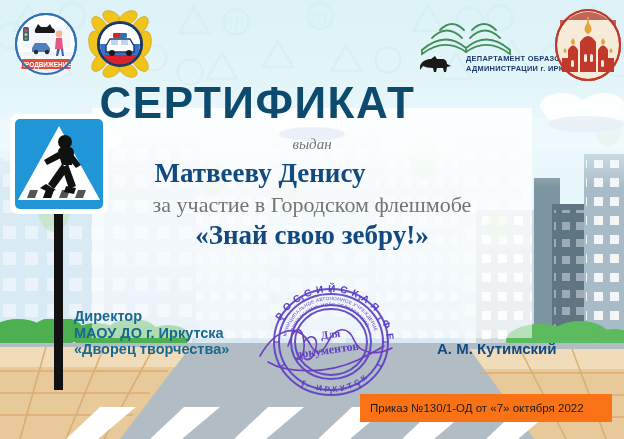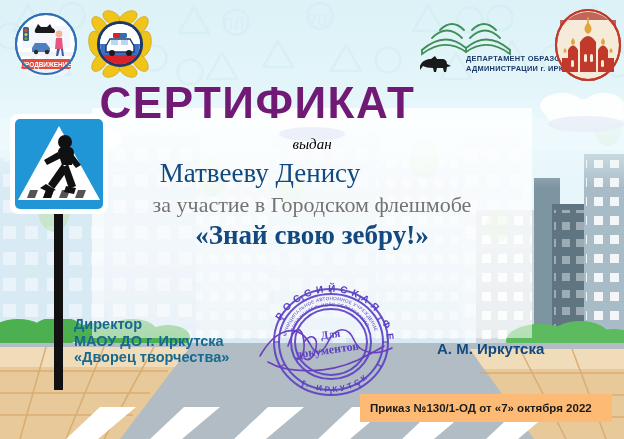--- a/index.html
+++ b/index.html
@@ -41,62 +41,61 @@
   .logo{position:absolute;}
 
   
   .title{
     position:absolute;left:0;top:78px;width:515px;
     text-align:center;
     font-family:"Liberation Sans",sans-serif;
     font-weight:bold;
     font-size:44px;
     letter-spacing:1.5px;
-    color:#701a75;
+    color:#0c4a6e;
     text-shadow:0 1px 0 rgba(255,255,255,.8);
   }
   .vydan{
     position:absolute;left:0;top:136px;width:624px;text-align:center;
     font-family:"Liberation Serif",serif;
-    font-style:italic;font-size:15px;color:#000000;
+    font-style:italic;font-size:15px;color:#737373;
   }
   .recipient{
     position:absolute;left:0;top:158px;width:520px;text-align:center;
     font-family:"Liberation Serif",serif;
-    font-weight:normal;font-size:27px;color:#12497e;
+    font-weight:bold;font-size:27px;color:#12497e;
   }
   .reason{
     position:absolute;left:0;top:192px;width:624px;text-align:center;
     font-family:"Liberation Serif",serif;
     font-size:22px;color:#737373;
   }
   .event{
     position:absolute;left:0;top:220px;width:624px;text-align:center;
     font-family:"Liberation Serif",serif;
     font-weight:bold;font-size:27px;color:#12497e;
   }
 
   .sig-left{
     position:absolute;left:74px;top:308px;
     font-family:"Liberation Sans",sans-serif;
     font-weight:bold;font-size:14.5px;line-height:16.5px;
     color:#18698f;
     white-space:pre-line;
-    margin-top:8px;
   }
   .sig-right{
     position:absolute;left:437px;top:340px;
     font-family:"Liberation Sans",sans-serif;
     font-weight:bold;font-size:15px;color:#12497e;
   }
 
   .order-band{
     position:absolute;left:360px;top:394px;width:252px;height:28px;
-    background:#fdba74;
-    display:flex;align-items:center;font-weight:bold;
+    background:#f97316;
+    display:flex;align-items:center;
   }
   .order-text{
     font-family:"Liberation Sans",sans-serif;
     font-size:11.5px;color:#1a1a1a;padding-left:10px;
     white-space:nowrap;
   }
 
   
   .stamp{position:absolute;left:258px;top:282px;width:146px;height:118px;}
   .stamp svg{display:block;}
@@ -430,21 +429,21 @@
   <div class="recipient">Матвееву Денису</div>
 
   <div class="reason">за участие в Городском флешмобе</div>
 
   <div class="event">«Знай свою зебру!»</div>
 
   <div class="sig-left">Директор
 МАОУ ДО г. Иркутска
 «Дворец творчества»</div>
 
-  <div class="sig-right">А. М. Иркутска</div>
+  <div class="sig-right">А. М. Кутимский</div>
 
   <div class="stamp">
     <svg viewBox="0 0 146 118" width="146" height="118">
       <defs>
         <path id="arcTop" d="M 17 62 A 56 52 0 0 1 129 62"></path>
         <path id="arcBot" d="M 21 62 A 52 48 0 0 0 125 62"></path>
         <path id="arcIn1" d="M 28 60 A 45 42 0 0 1 118 60"></path>
         <path id="arcIn2" d="M 34 60 A 39 36 0 0 1 112 60"></path>
       </defs>
       <g fill="none" stroke="#5b3fc4" stroke-width="2" opacity=".9">

